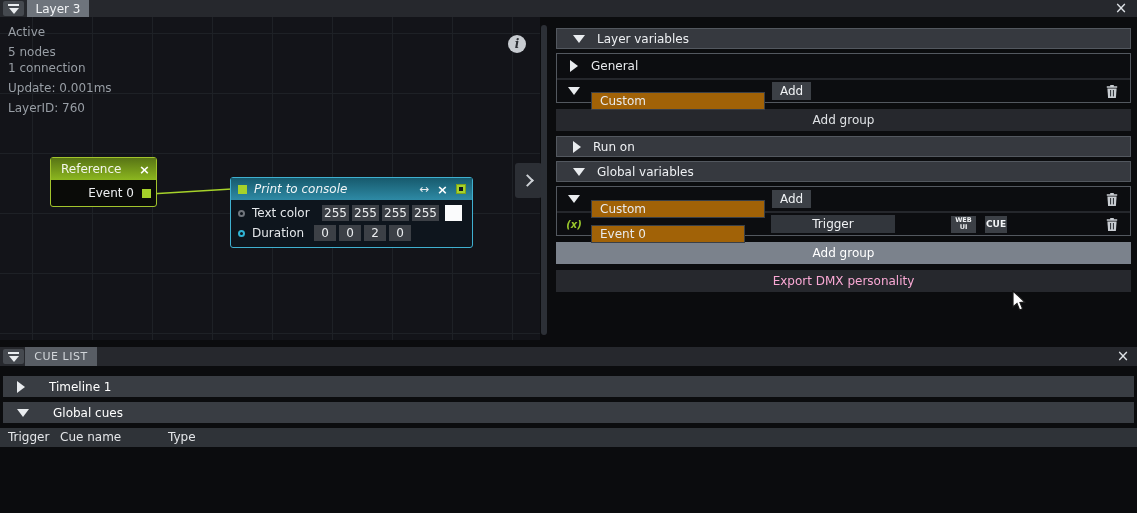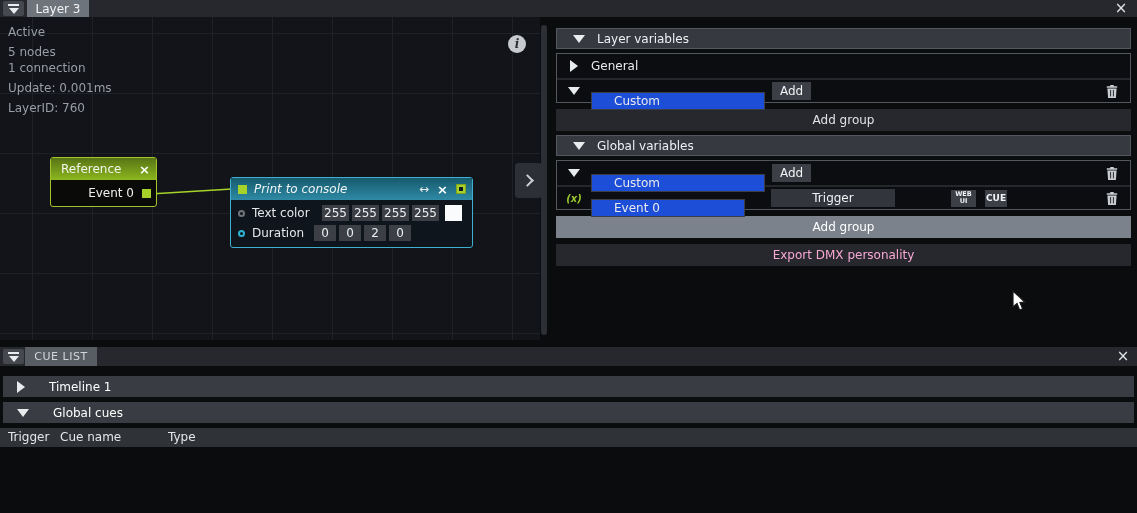--- a/index.html
+++ b/index.html
@@ -68,22 +68,22 @@
   .rpanel { left:556px; top:28px; width:575px; }
   .sec-hdr { height:21px; background:#36393f; border:1px solid #53585f; display:flex; align-items:center; padding-left:16px; cursor:pointer; }
   .tri-d { width:0; height:0; border-left:6px solid transparent; border-right:6px solid transparent; border-top:8px solid #e9ecef; cursor:pointer; }
   .tri-r { width:0; height:0; border-top:6px solid transparent; border-bottom:6px solid transparent; border-left:8px solid #e9ecef; cursor:pointer; }
   .sec-hdr .lbl { margin-left:12px; color:#eef0f3; }
   .grp-box { border:1px solid #53585f; background:#0c0d10; }
   .grow { height:24px; display:flex; align-items:center; background:#0c0d10; }
   .grow + .grow { border-top:2px solid #25272c; }
   .grow .tri-zone { width:34px; display:flex; justify-content:center; flex:none; }
   .grow .glabel { color:#e8eaed; }
-  .tfield { height:18px; background:#1d4ed8; border:1px solid #3a3f46; display:flex; align-items:center;
-    padding-left:22px; color:#e8eaed; cursor:text;margin-top:20px; }
+  .tfield { height:18px; background:#a16207; border:1px solid #3a3f46; display:flex; align-items:center;
+    padding-left:8px; color:#e8eaed; cursor:text;margin-top:20px; }
   .btn { background:#3c4046; color:#f0f2f4; display:flex; align-items:center; justify-content:center; cursor:pointer; }
   .add-btn { height:18px; padding:0 8px; margin-left:7px; }
   .trash { margin-left:auto; margin-right:12px; cursor:pointer; display:flex; }
   .wide-btn { height:22px; background:#26282d; display:flex; align-items:center; justify-content:center; color:#dfe2e5; cursor:pointer; }
   .wide-btn.hovered { background:#7b828c; color:#ffffff; }
   .wide-btn.dim { color:#f9a8d4; }
   .var-ic { width:34px; text-align:center; color:#9ac82c; font-style:italic; font-weight:bold; font-size:10px; flex:none; }
   .trigger-btn { width:124px; height:18px; background:#32363c; margin-left:26px; }
   .badge { background:#3c4046; color:#f2f4f6; display:flex; align-items:center; justify-content:center; cursor:pointer; }
   .badge-webui { width:25px; height:17px; margin-left:56px; flex-direction:column; font-size:6.5px; font-weight:bold; line-height:1.1; }
@@ -205,20 +205,24 @@
               <path fill="#c9cdd2" d="M1.4 3.6h9.2l-.7 9.4H2.1l-.7-9.4z"></path>
               <rect x="4" y="5" width="1.1" height="6.4" fill="#36393f"></rect>
               <rect x="6.9" y="5" width="1.1" height="6.4" fill="#36393f"></rect>
             </svg>
         </span>
       </div>
     </div>
 
     <div class="wide-btn" style="margin-top:6px;">Add group</div>
 
+    <div class="sec-hdr" style="margin-top:5px;">
+      <span class="tri-r"></span>
+      <span class="lbl">Run on</span>
+    </div>
 
     <div class="sec-hdr" style="margin-top:4px;">
       <span class="tri-d"></span>
       <span class="lbl">Global variables</span>
     </div>
 
     <div class="grp-box" style="margin-top:4px;">
       <div class="grow">
         <span class="tri-zone">
             <span class="tri-d"></span>

